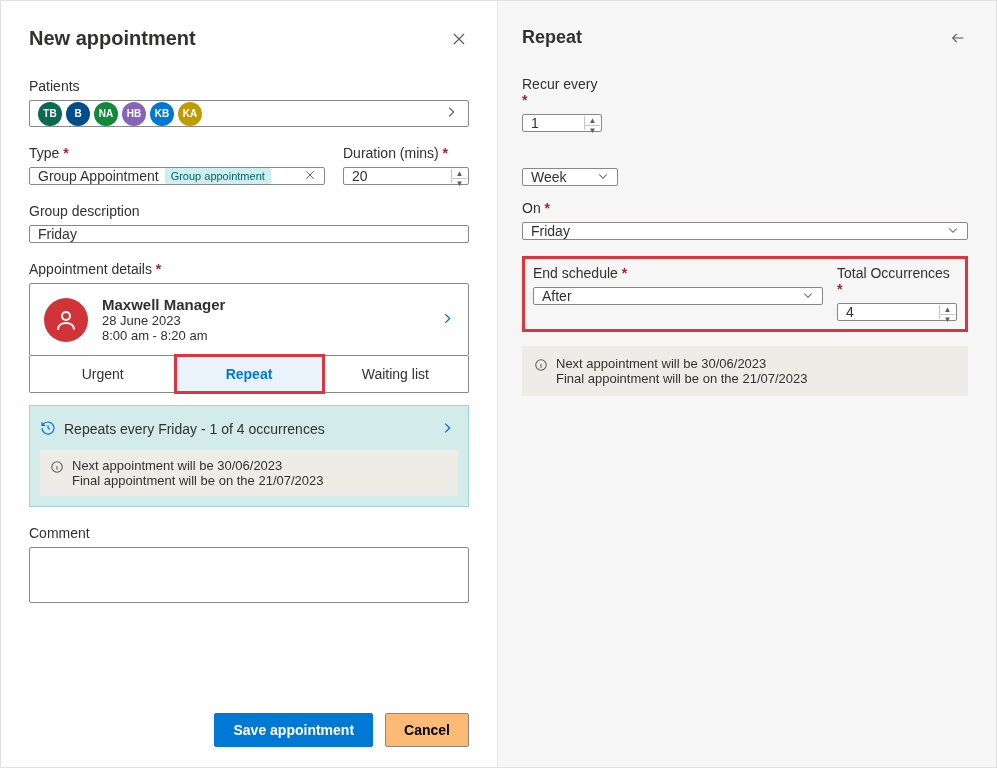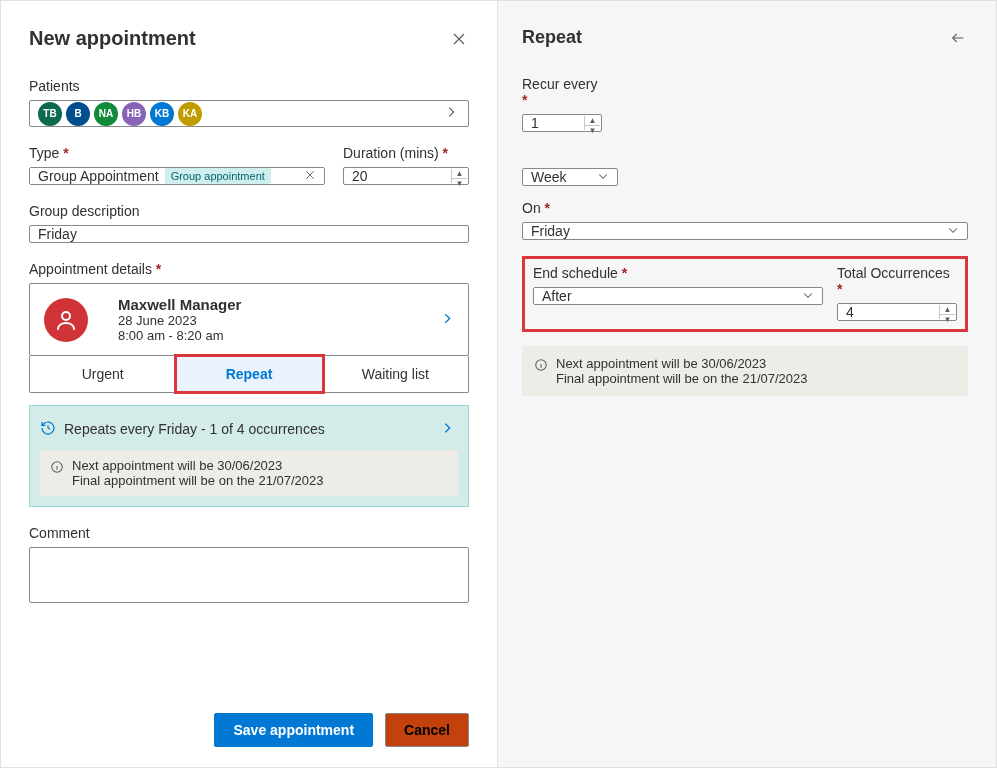--- a/index.html
+++ b/index.html
@@ -121,21 +121,21 @@
     font-size:8px; color:#605e5c; cursor:pointer;
   }
   .spinner .spin-btns span:first-child { border-bottom:1px solid #c8c6c4; }
   textarea.input-box {
     height: 56px; resize: none; padding:6px 8px;
   }
   .appt-card {
     border:1px solid #8a8886;
     border-radius:2px;
     padding:12px 14px;
-    display:flex; align-items:center; gap:30px;
+    display:flex; align-items:center; gap:14px;
     position:relative;
   }
   .person-avatar {
     width:44px; height:44px; border-radius:50%;
     background:#d13438;
     display:flex; align-items:center; justify-content:center;
     color:#fff;
   }
   .person-avatar svg { width:24px; height:24px; }
   .appt-info .name { font-weight:600; font-size:15px; }
@@ -190,21 +190,21 @@
   }
   .info-icon { color:#605e5c; flex-shrink:0; margin-top:2px; }
   .footer {
     margin-top:auto;
     display:flex; justify-content:flex-end; gap:12px;
     padding-top:10px;
   }
   .btn {
     height:34px; padding:0 18px;
     border-radius:2px; font-size:14px; font-weight:600;
-    border:1px solid #8a8886; background:#c2410c; cursor:pointer;
+    border:1px solid #8a8886; background:#fdba74; cursor:pointer;
     font-family:inherit;
   }
   .btn.primary {
     background:#0078d4; border-color:#0078d4; color:#fff;
   }
   
   .r-row { display:flex; gap:14px; margin-bottom:16px;flex-direction:column; }
   .r-recur { width:80px; }
   .r-unit { width:96px; }
   .r-on { flex:1; }

